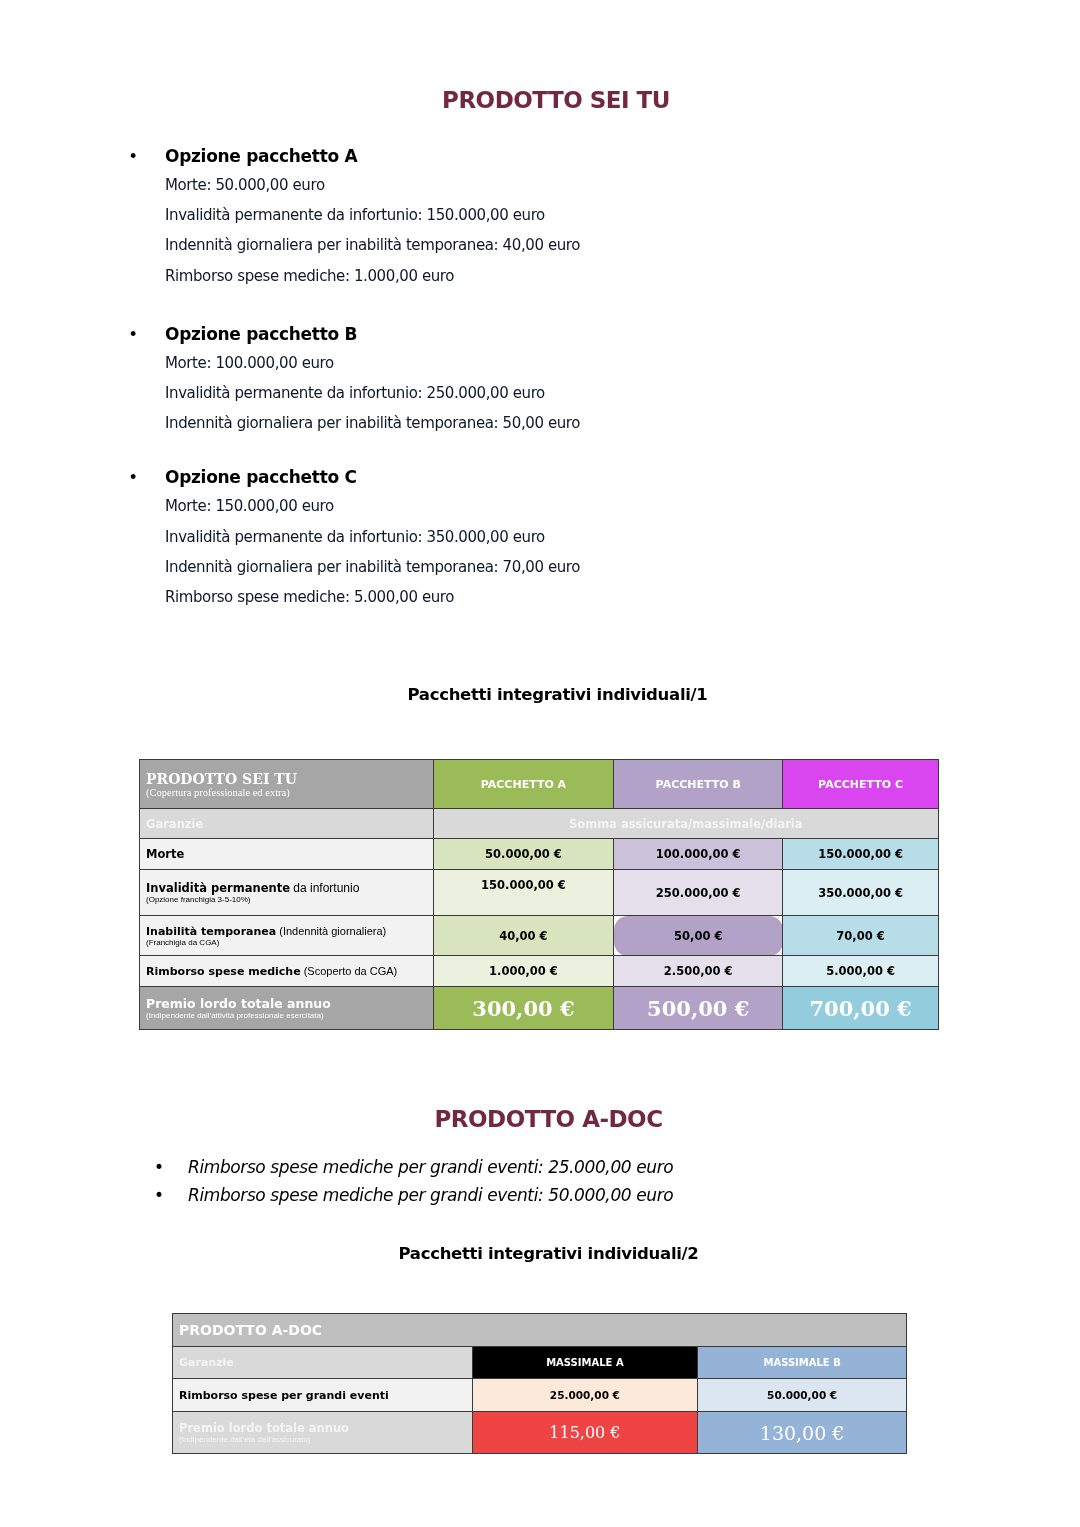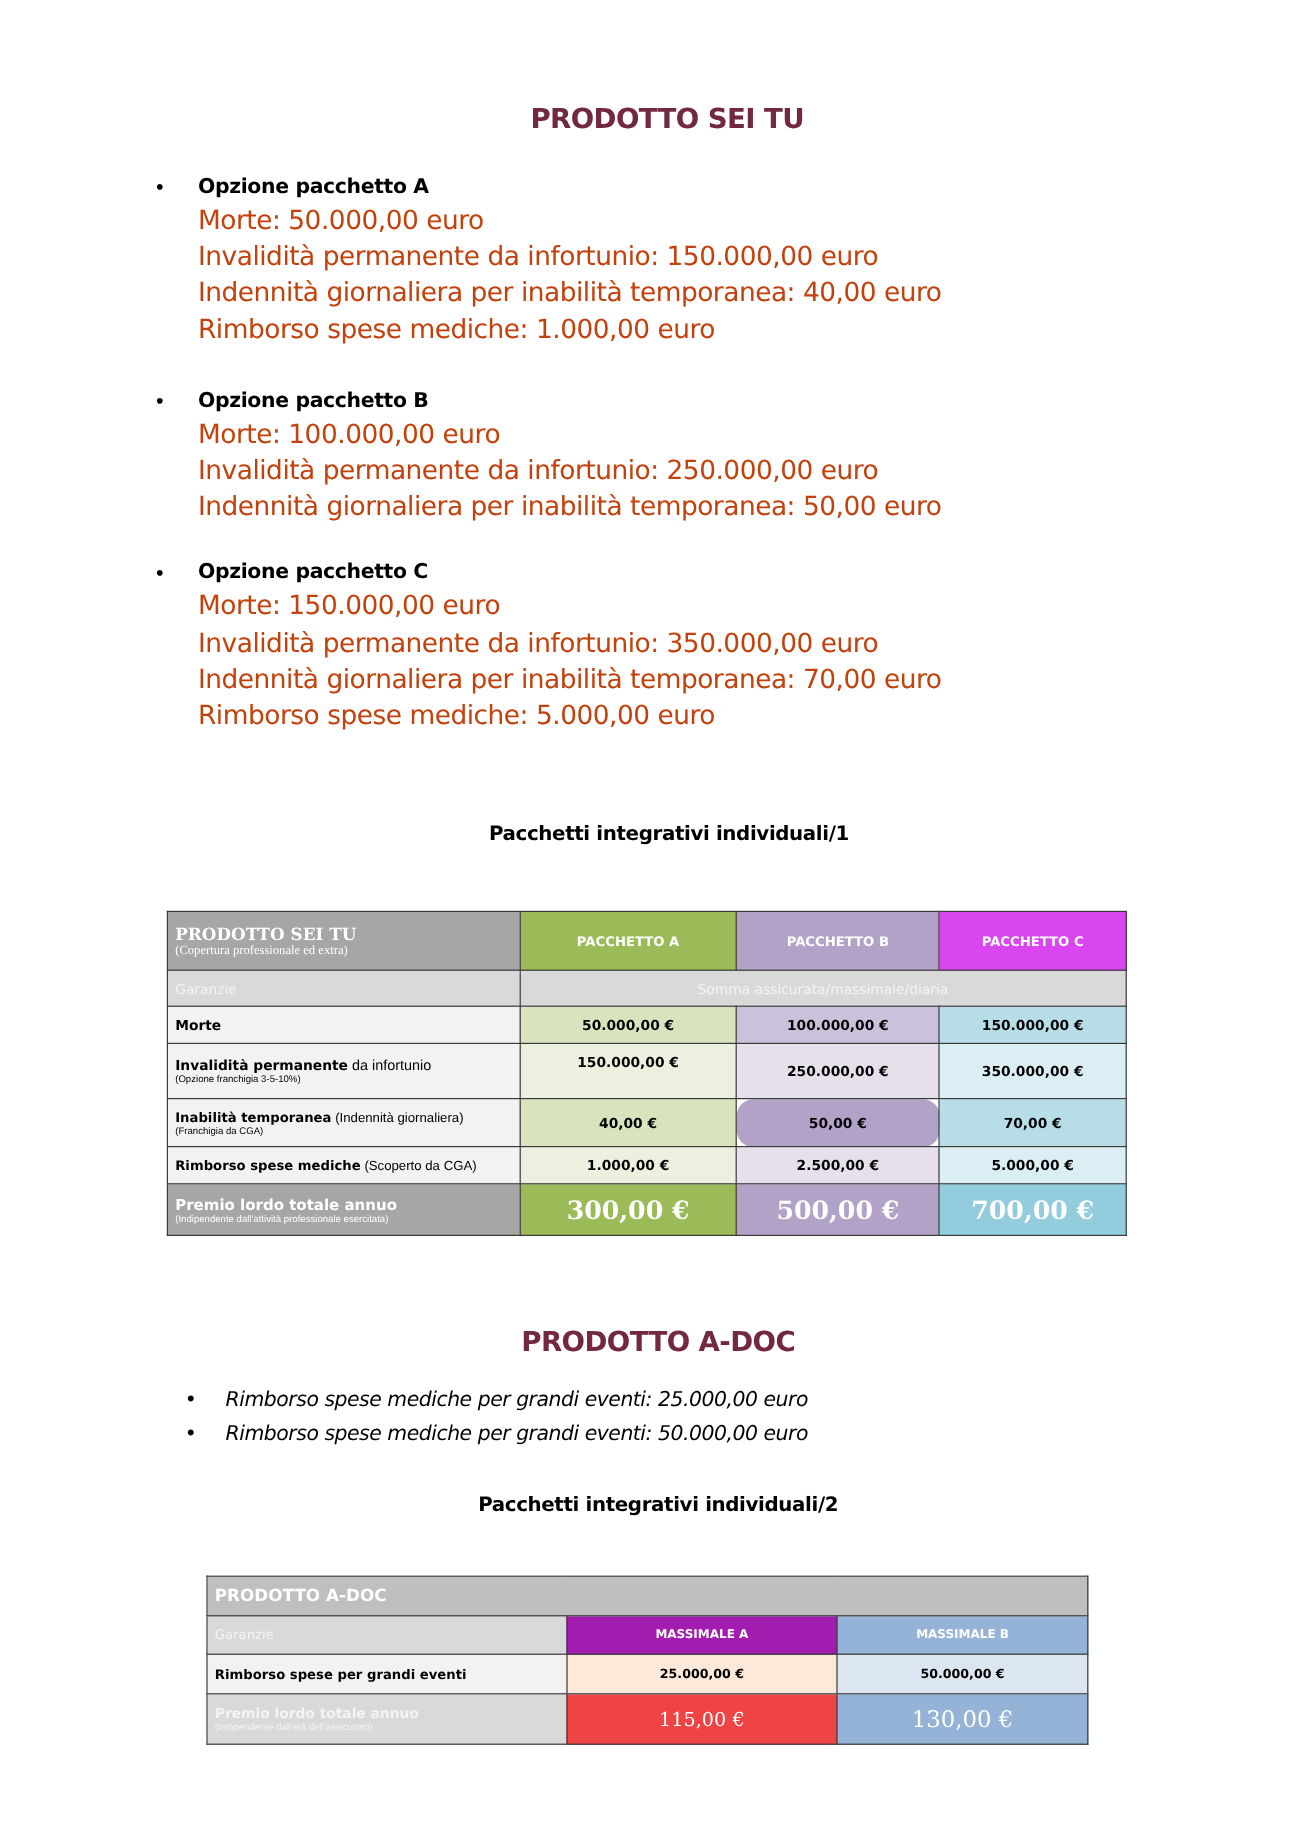--- a/index.html
+++ b/index.html
@@ -2,35 +2,35 @@
 <html><head>
 <meta charset="utf-8">
 <style>
   html, body { margin: 0; padding: 0; background: #ffffff; }
   body { width: 1080px; height: 1527px; position: relative; font-family: "Liberation Sans", sans-serif; color: #000; overflow: hidden; }
   .h1 { position: absolute; left: 0; width: 1112px; text-align: center; font-family: "DejaVu Sans", sans-serif; font-weight: bold; font-size: 23px; color: #722840; letter-spacing: -0.5px; }
   .opt-list { position: absolute; left: 128px; margin: 0; padding: 0; list-style: none; }
   .opt { position: relative; padding-left: 37px; }
   .opt .bullet { position: absolute; left: 2px; top: 0px; font-size: 18px; line-height: 28px; }
   .opt .title { font-family: "DejaVu Sans", sans-serif; font-weight: bold; font-size: 17px; line-height: 28px; letter-spacing: -0.3px; }
-  .opt .line { font-family: "DejaVu Sans", sans-serif; font-size: 22px; line-height: 30.2px; color: #c2410c; letter-spacing: -0.4px; }
+  .opt .line { font-family: "DejaVu Sans", sans-serif; font-size: 15px; line-height: 30.2px; color: #0f172a; letter-spacing: -0.4px; }
   .subhead { position: absolute; left: 0; width: 1115px; text-align: center; font-family: "DejaVu Sans", sans-serif; font-weight: bold; font-size: 16.5px; letter-spacing: -0.3px; }
   .italic-list { position: absolute; left: 152px; margin: 0; padding: 0; list-style: none; }
   .italic-list li { position: relative; padding-left: 36px; font-family: "DejaVu Sans", sans-serif; font-style: italic; font-size: 17px; line-height: 28px; letter-spacing: -0.4px; }
   .italic-list li .bullet { position: absolute; left: 2px; font-style: normal; }
 
   table.tbl { position: absolute; border-collapse: collapse; font-family: "DejaVu Sans", sans-serif; }
   table.tbl td { border: 1.5px solid #3a3a3a; padding: 0 6px; }
   .t1 { left: 139px; top: 759px; width: 800px; }
   .t1 col.c0 { width: 294px; } .t1 col.c1 { width: 181px; } .t1 col.c2 { width: 169px; } .t1 col.c3 { width: 156px; }
   .hdr-label { background: #a6a6a6; color: #fff; }
   .hdr-label .big { font-weight: bold; font-size: 14px; font-family: "DejaVu Serif", serif; }
   .hdr-label .small { font-size: 10.5px; font-family: Liberation Serif, serif; }
   .pk { color: #fff; font-weight: bold; font-size: 11px; text-align: center; }
-  .gar { background: #d9d9d9; color: #f4f4f4; font-weight: normal; font-size: 11.5px; margin-left: 38px; }
+  .gar { background: #d9d9d9; color: #f4f4f4; font-weight: bold; font-size: 11.5px; margin-left: 38px; }
   .lbl { background: #f2f2f2; font-size: 11.5px; margin-left: 36px; }
   .lbl b { font-weight: bold; }
   .lbl .note { font-size: 8px; font-family: "Liberation Sans", sans-serif; display: block; }
   .lbl .plain { font-family: "Liberation Sans", sans-serif; font-size: 12px; }
   .val { text-align: center; font-weight: bold; font-size: 11.5px; }
   .tot-label { background: #a6a6a6; color: #fff; font-size: 12.5px; }
   .tot-label .note { font-size: 8px; font-family: "Liberation Sans", sans-serif; display: block; font-weight: normal; }
   .tot { color: #fff; font-family: "DejaVu Serif", serif; font-weight: bold; font-size: 21px; text-align: center; }
 
   .t2 { left: 172px; top: 1313px; width: 735px; }
@@ -138,21 +138,21 @@
       <col class="c0">
       <col class="c1">
       <col class="c2">
     </colgroup>
   <tbody>
       <tr style="height:33px;">
     <td class="t2-title" colspan="3">PRODOTTO A-DOC</td>
   </tr>
   <tr style="height:32px;">
     <td class="gar" style="font-size:11px;">Garanzie</td>
-    <td class="pk" style="background:#a21caf; font-size:10px;">MASSIMALE A</td>
+    <td class="pk" style="background:#000000; font-size:10px;">MASSIMALE A</td>
     <td class="pk" style="background:#95b3d7; font-size:10px;">MASSIMALE B</td>
   </tr>
   <tr style="height:33px;">
     <td class="lbl" style="font-weight:bold; font-size:11px;">Rimborso spese per grandi eventi</td>
     <td class="val" style="background:#fde9d9; font-size:10.5px;">25.000,00 €</td>
     <td class="val" style="background:#dce6f1; font-size:10.5px;">50.000,00 €</td>
   </tr>
   <tr style="height:42px;">
     <td class="tot-label" style="background:#d9d9d9; color:#f4f4f4; font-size:11.5px;"><b>Premio lordo totale annuo</b><span class="note">(Indipendente dall'età dell'assicurato)</span></td>
     <td class="tot" style="background:#ef4444; font-weight:normal; font-size:16px;">115,00 €</td>

